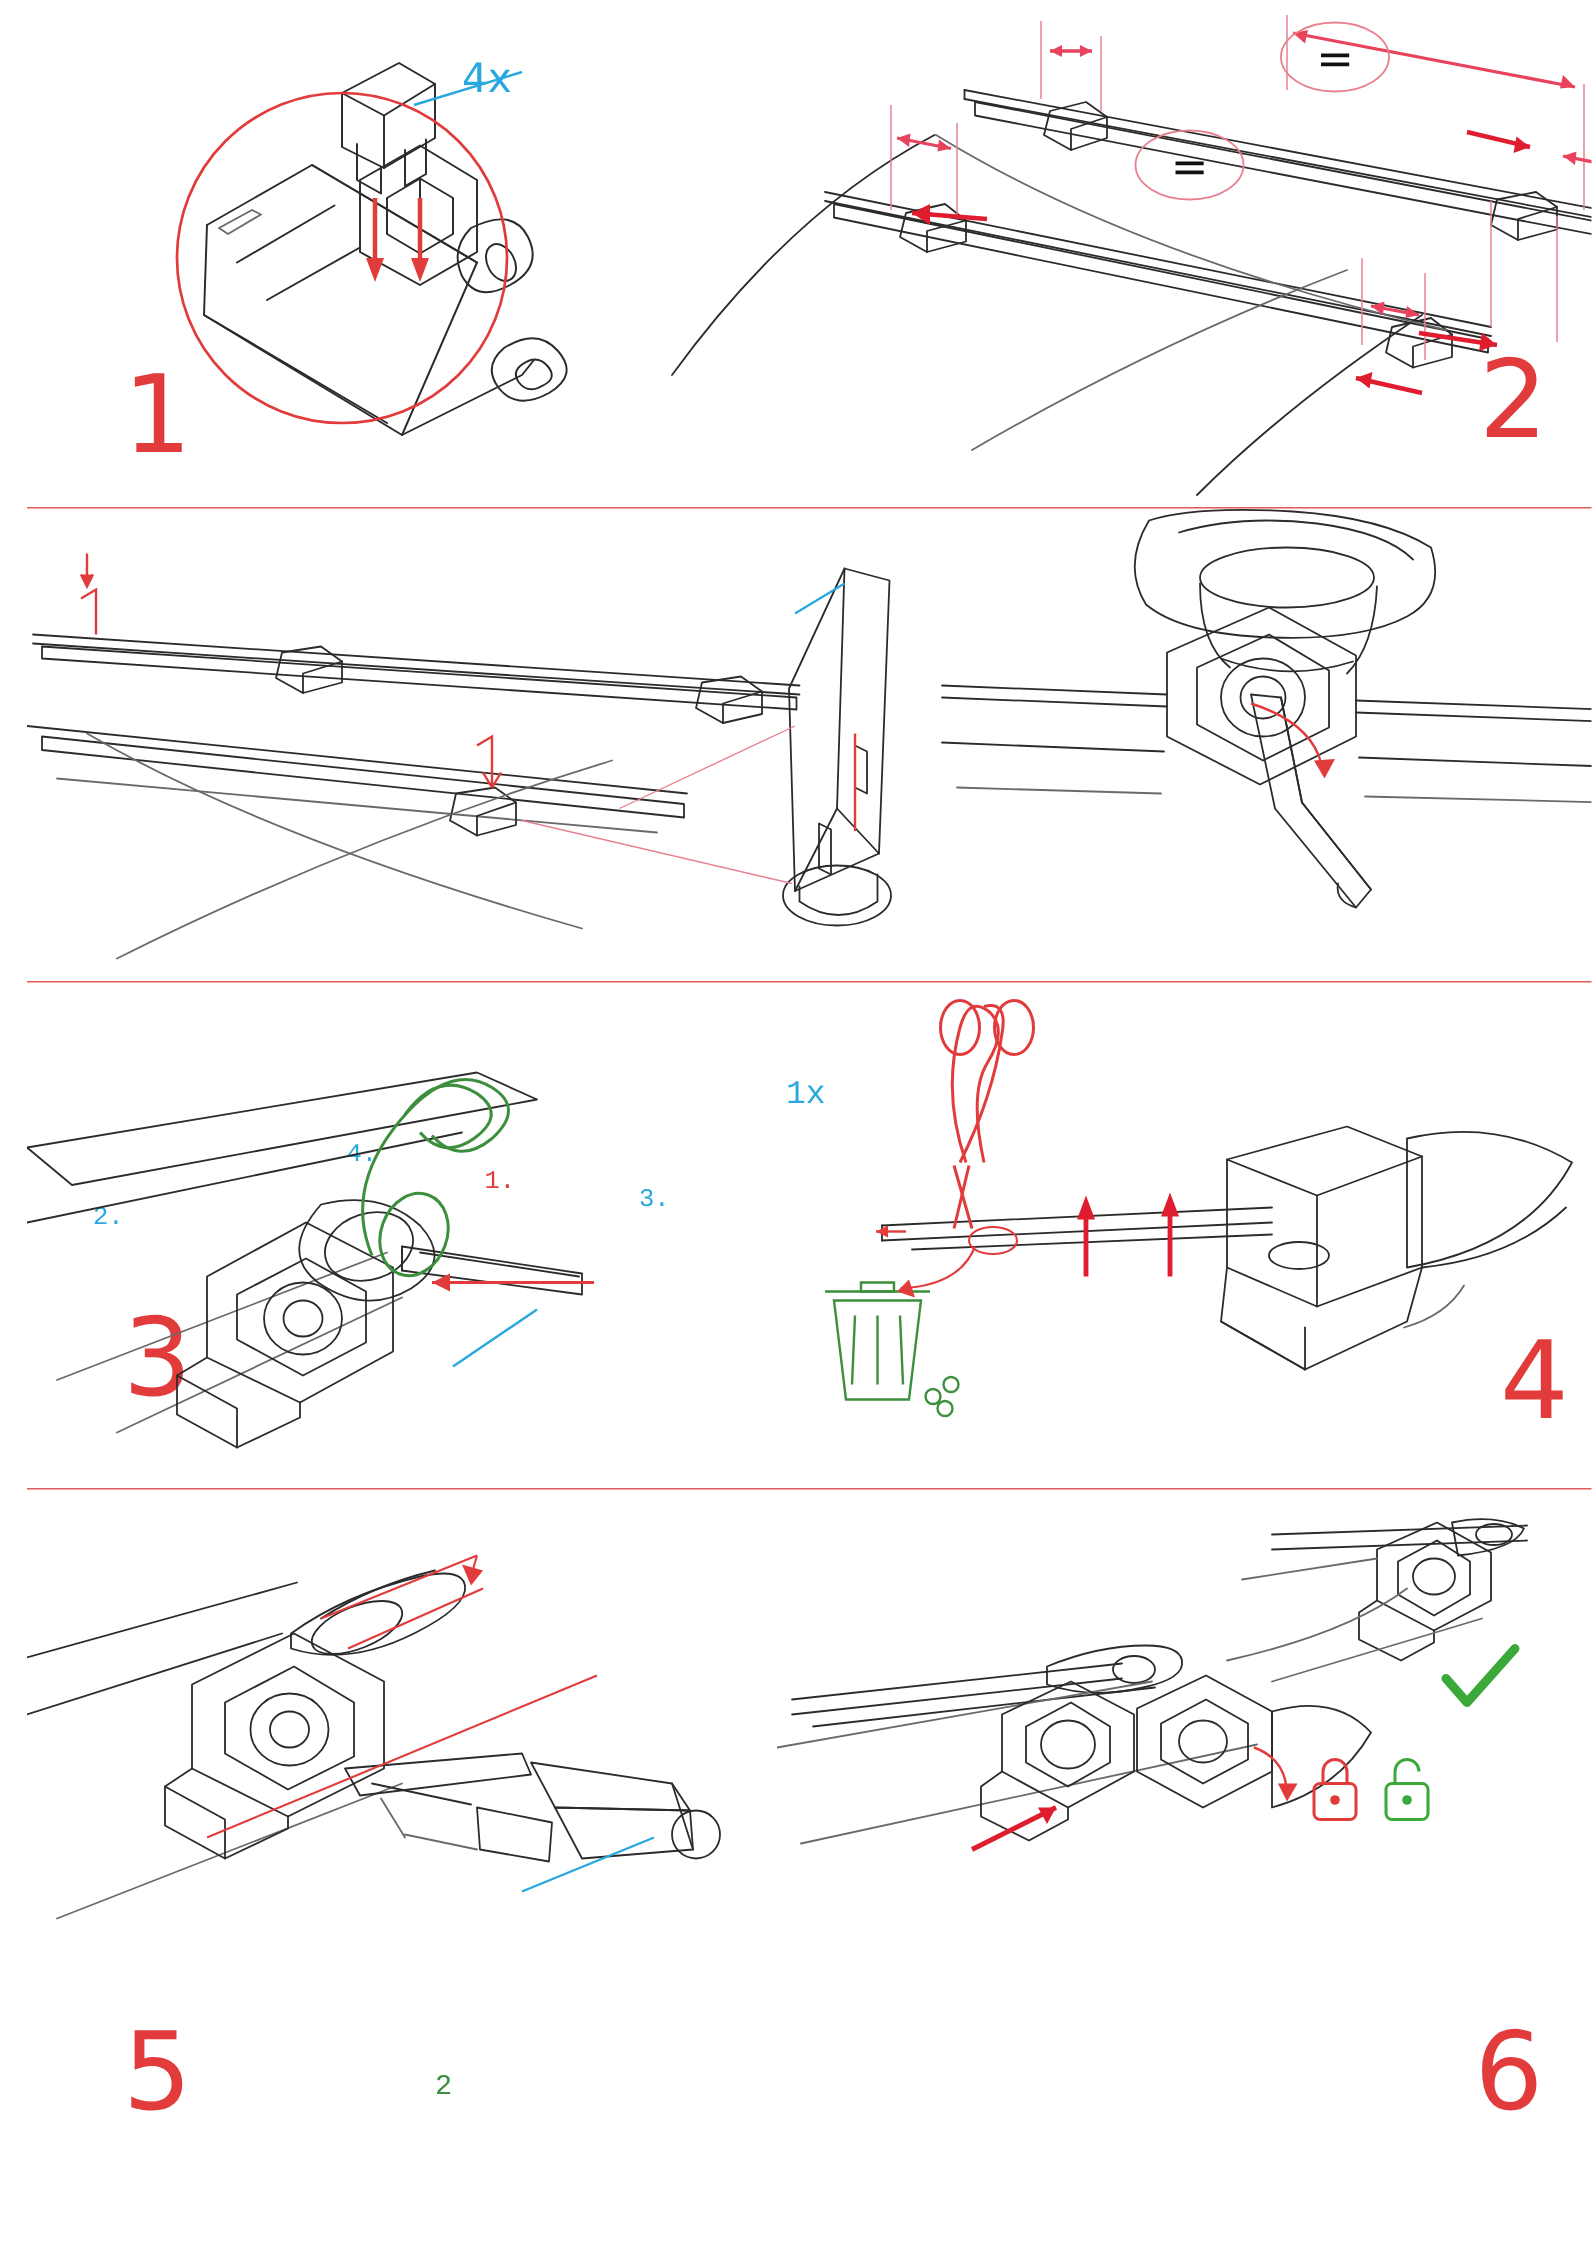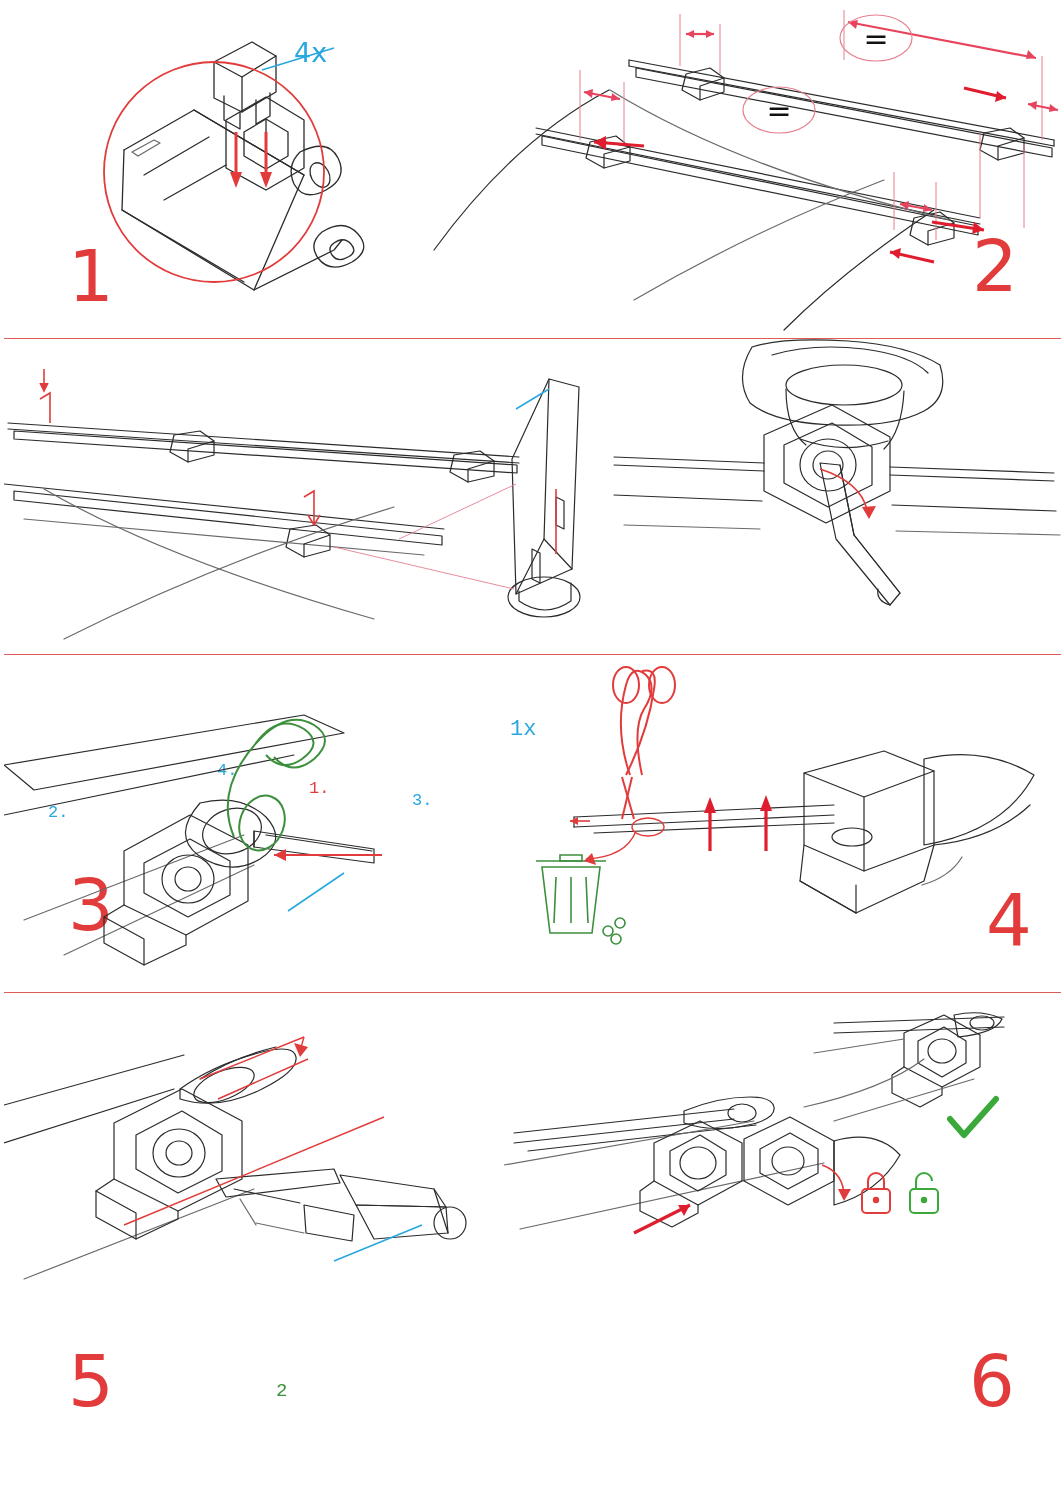--- a/index.html
+++ b/index.html
@@ -1,17 +1,17 @@
 <!DOCTYPE html>
 <html><head>
 <meta charset="utf-8">
 <style>
   html,body{margin:0;padding:0;background:#ffffff;}
   body{width:1061px;height:1500px;position:relative;font-family:"Liberation Sans",sans-serif;overflow:hidden;}
-  .sheet{position:absolute;left:4px;top:0;width:915px;height:1500px;}
+  .sheet{position:absolute;left:18px;top:0;width:915px;height:1500px;}
   .divider{position:absolute;left:0;width:1061px;height:1px;background:#e05a5a;}
   .panel{position:absolute;box-sizing:border-box;}
   .stepnum{position:absolute;color:#e23b3b;font-family:"DejaVu Sans",sans-serif;font-weight:400;line-height:1;}
   .qty{position:absolute;color:#29a8df;font-family:"DejaVu Sans",sans-serif;font-size:27px;}
   .lbl{position:absolute;font-family:Liberation Mono, monospace;text-align:right;}
   .blue{color:#2b3fd8;}
   svg{display:block;}
   .footer{position:absolute;left:0;top:1300px;width:1061px;height:200px;}
 </style>
 </head>

